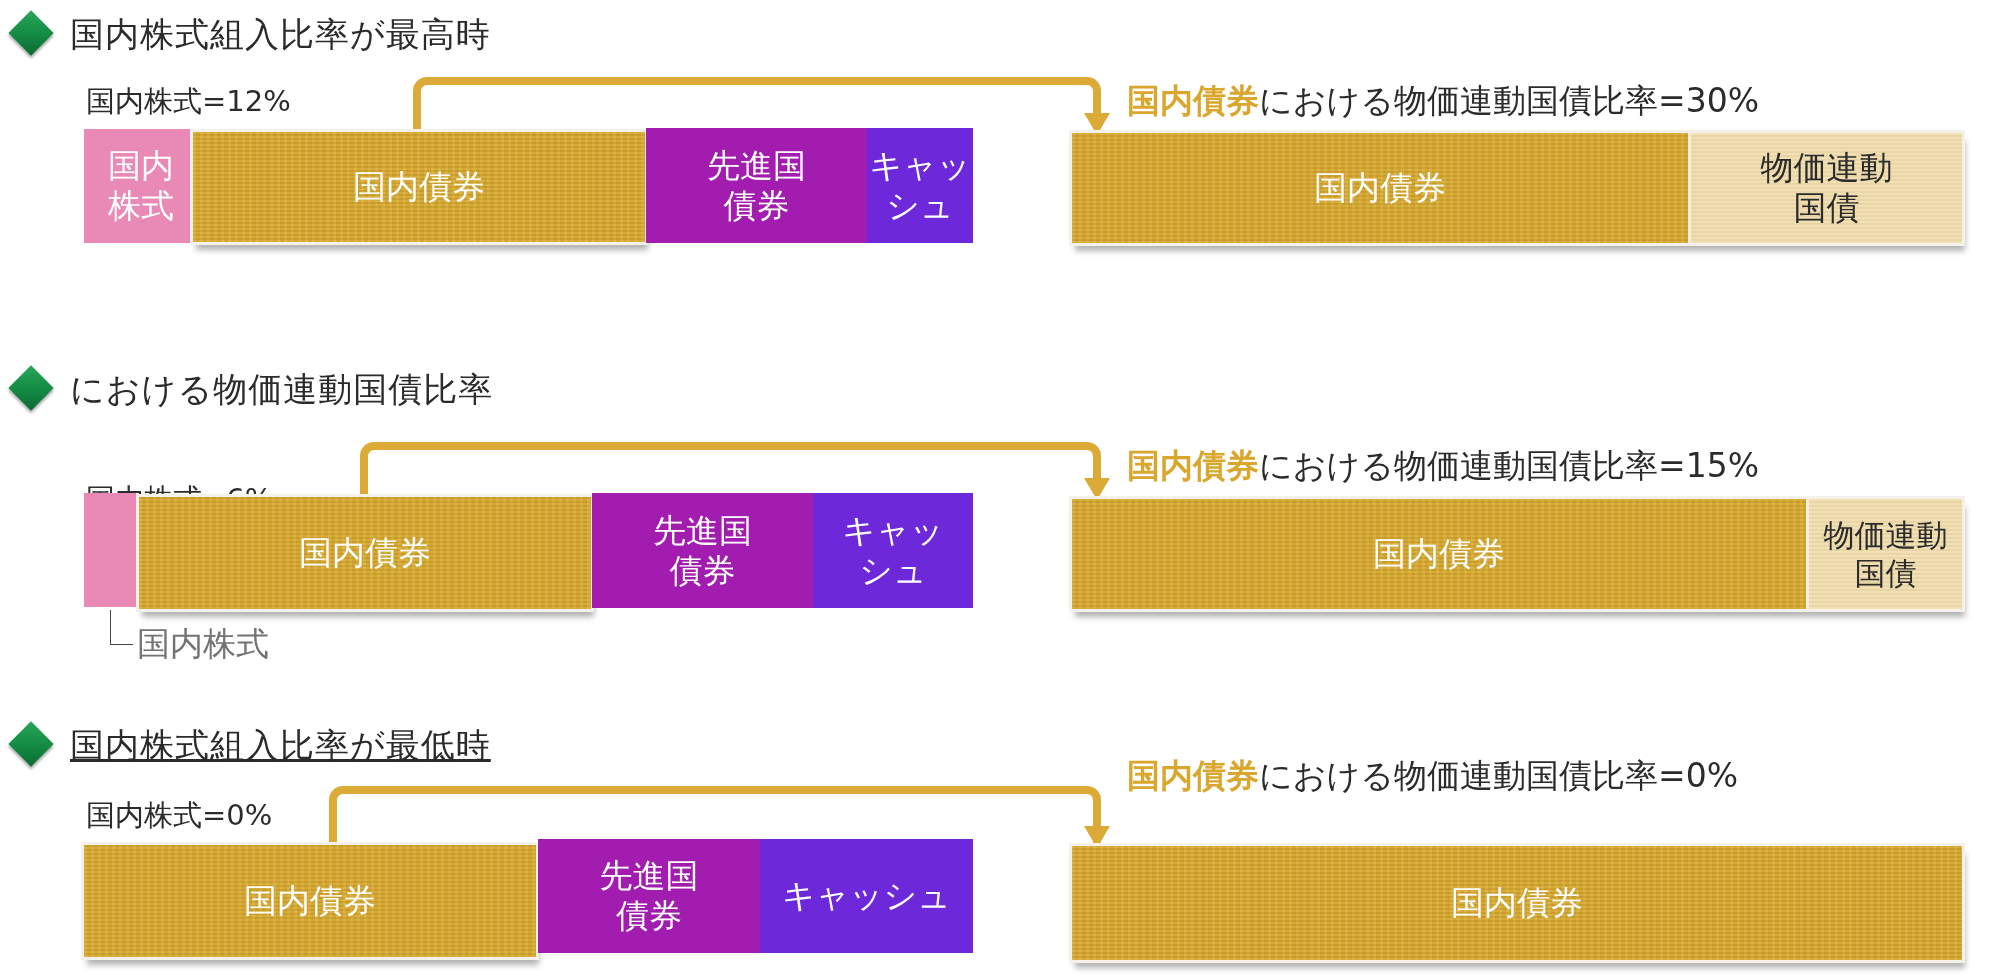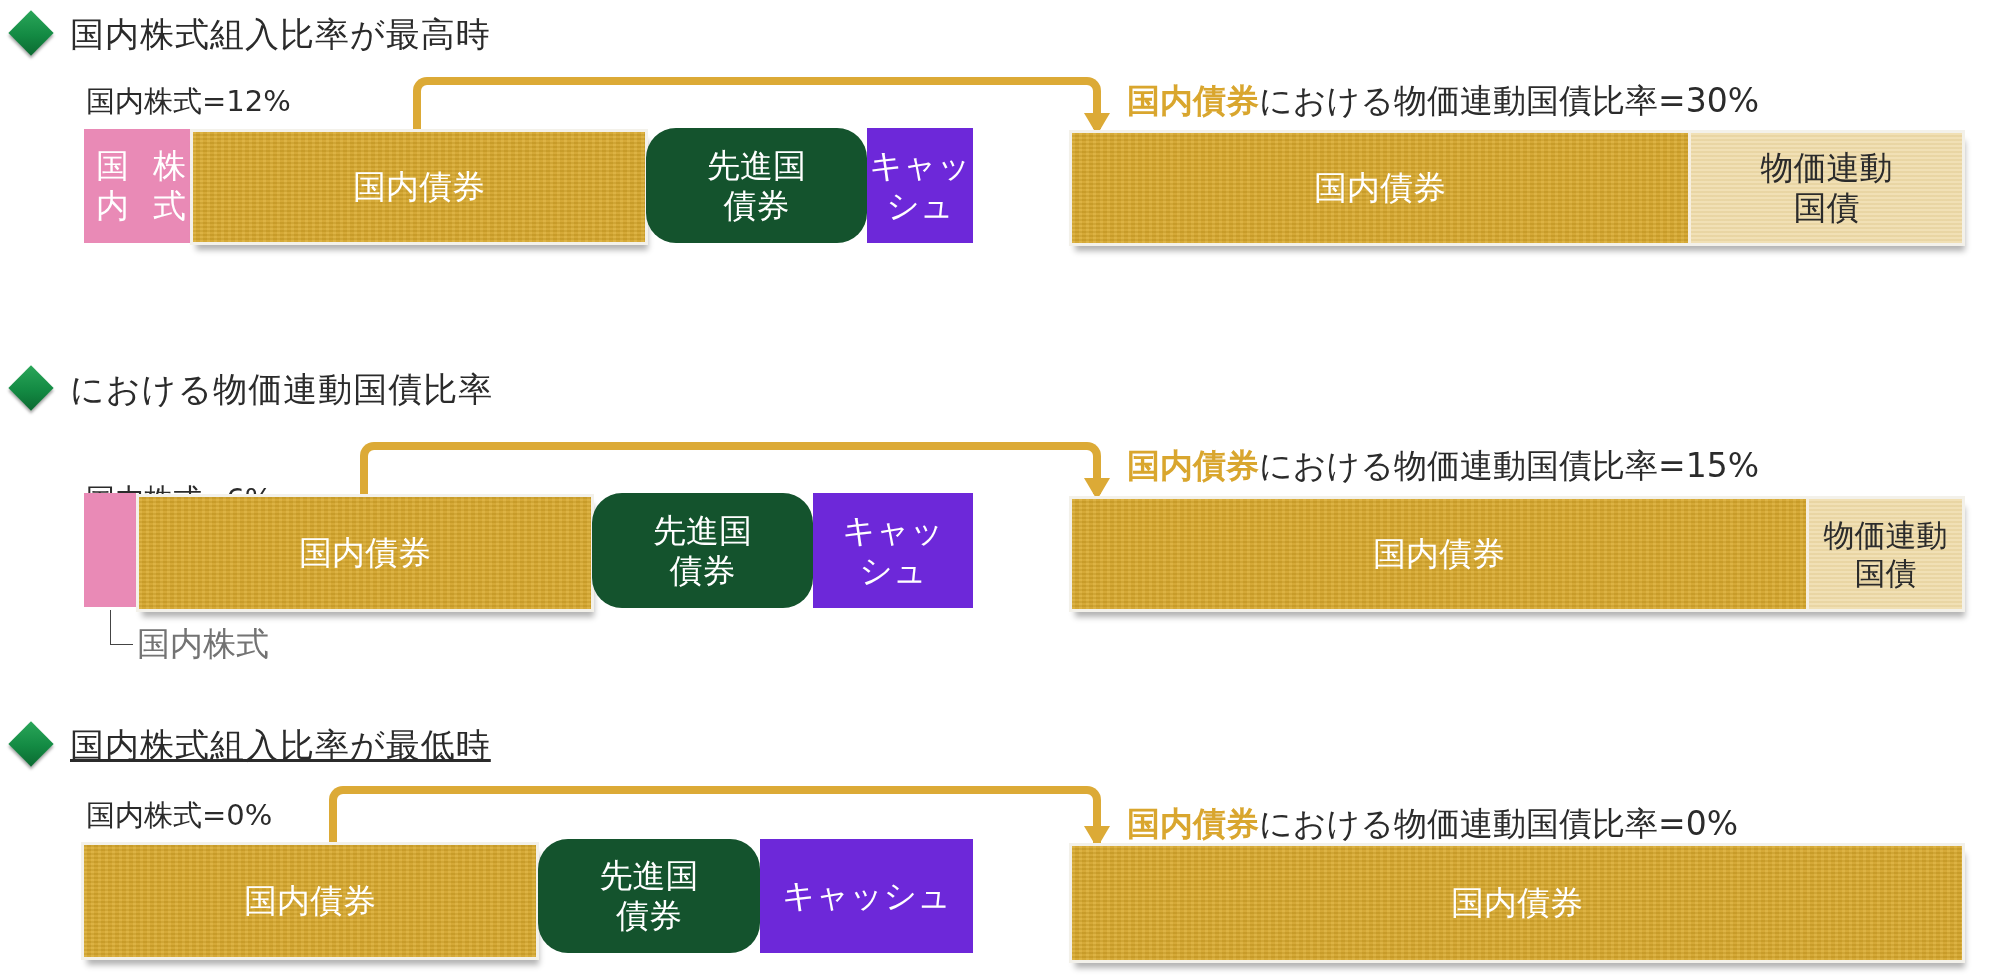--- a/index.html
+++ b/index.html
@@ -12,21 +12,21 @@
   .sec-title { font-size:34px; line-height:40px; white-space:nowrap; letter-spacing:1px; }
   .eq-label { font-size:29px; line-height:34px; white-space:nowrap; }
   .seg { position:absolute; display:flex; align-items:center; justify-content:center;
          text-align:center; color:#fff; font-size:33px; line-height:40px; box-sizing:border-box; }
   .pink { background:#e98ab6; }
   .gold { background:
             repeating-linear-gradient(0deg, rgba(255,255,255,0.06) 0 2px, rgba(0,0,0,0.05) 2px 4px),
             repeating-linear-gradient(90deg, rgba(255,240,190,0.07) 0 3px, rgba(120,80,0,0.06) 3px 7px),
             #d8a92e;
           box-shadow:0 0 0 3px #f3f1ea, 3px 8px 6px rgba(0,0,0,0.30); }
-  .blue { background:#14532d;border-radius:30px; }
+  .blue { background:#a21caf; }
   .green { background:#6d28d9; }
   .cream { background:
             repeating-linear-gradient(0deg, rgba(255,255,255,0.12) 0 2px, rgba(120,90,30,0.05) 2px 4px),
             #efdcab; color:#2b2b2b; }
   .right-wrap { position:absolute; box-shadow:0 0 0 3px #f3f1ea, 3px 8px 6px rgba(0,0,0,0.30); display:flex; }
   .right-wrap .seg { position:relative; height:100%; }
   .hdr { font-size:33px; line-height:40px; white-space:nowrap; }
   .hdr .hl { color:#d9a62e; font-weight:bold; }
   .conn { position:absolute; border:8px solid #dcaa36; border-bottom:none; border-radius:14px 14px 0 0; box-sizing:border-box; }
   .arrowhead { position:absolute; width:0; height:0; border-left:13px solid transparent; border-right:13px solid transparent; border-top:22px solid #dcaa36; }
@@ -37,21 +37,21 @@
 <body>
 
 <div>
   <div class="abs diamond" style="left:15px;top:17px;"></div>
   <div class="abs sec-title" style="left:70px;top:14px;">国内株式組入比率が最高時</div>
   <div class="abs eq-label" style="left:86px;top:84px;">国内株式=12%</div>
 
   <div class="conn" style="left:413px;top:77px;width:688px;height:52px;"></div>
   <div class="arrowhead" style="left:1084px;top:113px;"></div>
 
-  <div class="seg pink" style="left:84px;top:129px;width:114px;height:114px;flex-direction:row;">
+  <div class="seg pink" style="left:84px;top:129px;width:114px;height:114px;flex-direction:column;">
     <span>国内</span>
     <span>株式</span>
   </div>
   <div class="seg gold" style="left:193px;top:132px;width:452px;height:110px;">
     <span>国内債券</span>
   </div>
   <div class="seg blue" style="left:646px;top:128px;width:221px;height:115px;flex-direction:column;">
     <span>先進国</span>
     <span>債券</span>
   </div>
@@ -124,21 +124,21 @@
     <span>国内債券</span>
   </div>
   <div class="seg blue" style="left:538px;top:839px;width:222px;height:114px;flex-direction:column;">
     <span>先進国</span>
     <span>債券</span>
   </div>
   <div class="seg green" style="left:760px;top:839px;width:213px;height:114px;">
     <span>キャッシュ</span>
   </div>
 
-  <div class="abs hdr" style="left:1127px;top:804px;">
+  <div class="abs hdr" style="left:1127px;top:756px;">
     <span class="hl">国内債券</span><span>における物価連動国債比率=0%</span>
   </div>
   <div class="right-wrap" style="left:1072px;top:846px;width:890px;height:114px;">
     <div class="seg gold" style="width:890px;box-shadow:none;">
       <span>国内債券</span>
     </div>
   </div>
 </div>
 
 </body></html>

